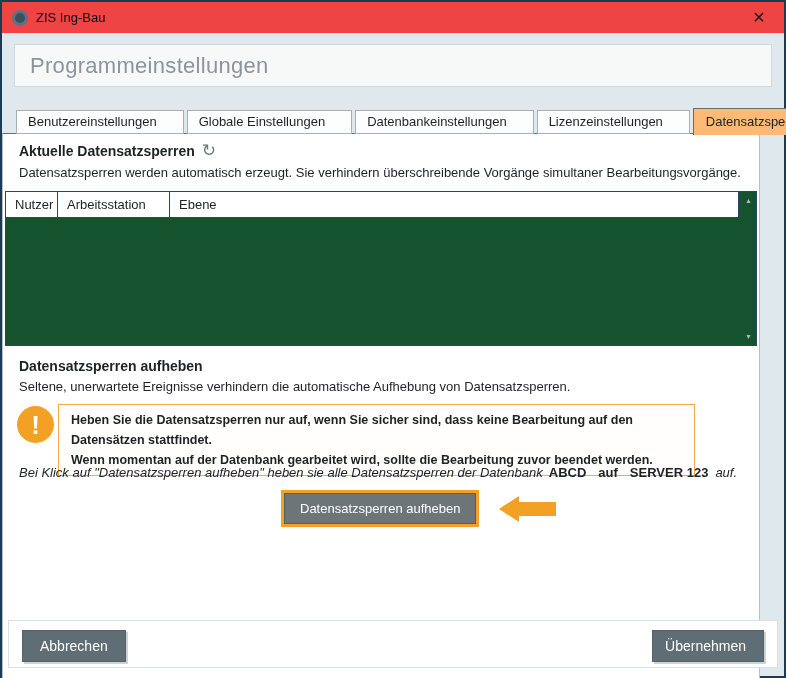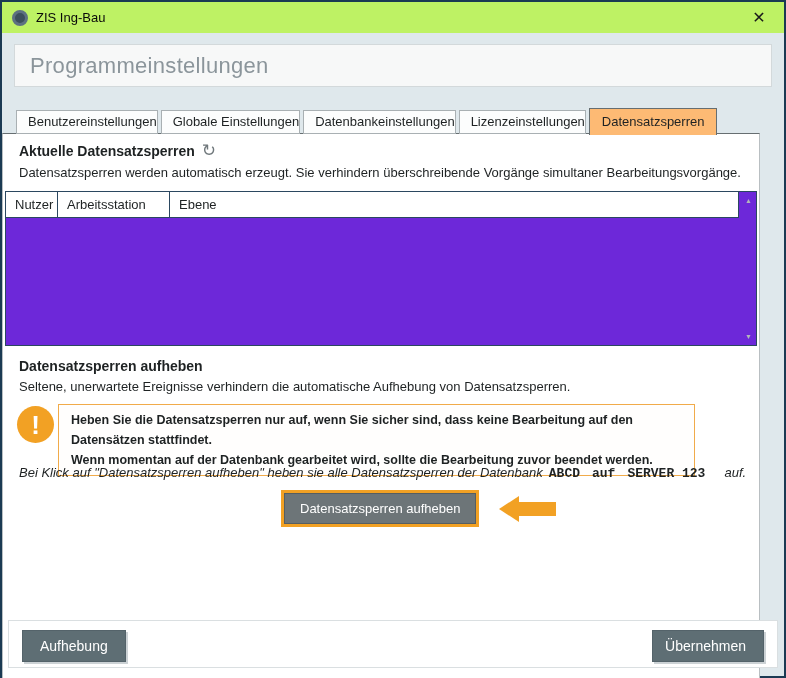--- a/index.html
+++ b/index.html
@@ -10,21 +10,21 @@
     background:#dfe8ec;
   }
   .window {
     position:absolute; inset:0;
     border:2px solid #1b3a53;
     background:#dfe8ec;
   }
   
   .titlebar {
     position:absolute; top:0; left:0; right:0; height:31px;
-    background:#bef264; display:flex; align-items:center; padding-left:10px;
+    background:#ef4444; display:flex; align-items:center; padding-left:10px;
   }
   .app-icon {
     width:16px; height:16px; border-radius:50%;
     background:#3c4f5c; border:3px solid #5d7181;
     flex:0 0 auto;
   }
   .titlebar-text { margin-left:8px; font-size:13px; color:#0a0a0a; }
   .close-btn {
     position:absolute; right:8px; top:0; width:34px; height:31px;
     display:flex; align-items:center; justify-content:center;
@@ -37,21 +37,21 @@
     display:flex; align-items:center; padding-left:15px;
     font-size:22px; color:#8b959b; letter-spacing:0.3px;
   }
   
   .tabs {
     position:absolute; left:14px; top:105px; height:27px;
     display:flex; align-items:flex-end; gap:3px; z-index:3;
   }
   .tab {
     background:#fcfdfd; border:1px solid #a9b0b3;
-    font-size:13px; color:#1e2223; padding:3px 0 4px 11px;
+    font-size:13px; color:#1e2223; padding:3px 26px 4px 11px;
     white-space:nowrap; cursor:pointer;
   }
   .tab.active {
     background:#fdba74; border:1px solid #666e71; border-bottom:none;
     padding:5px 12px 6px 12px; margin-bottom:-1px;
   }
   
   .panel {
     position:absolute; left:0; top:131px; width:758px; height:592px;
     background:#ffffff;
@@ -59,21 +59,21 @@
   }
   .section-title {
     position:absolute; left:16px; font-size:14px; font-weight:bold; color:#1e2223;
     display:flex; align-items:center; gap:7px;
   }
   .refresh-icon { font-weight:normal; font-size:17px; color:#6f777b; line-height:1; cursor:pointer; }
   .section-desc { position:absolute; left:16px; font-size:13px; color:#1e2223; }
   
   .locks-table {
     position:absolute; left:2px; top:57px; width:752px; height:155px;
-    border:1px solid #2b4760; background:#6d28d9;
+    border:1px solid #2b4760; background:#14532d;
   }
   .locks-header {
     position:absolute; top:0; left:0; right:17px; height:26px;
     border-right:1px solid #2b4760; border-bottom:1px solid #2b4760;
     display:flex; background:#fff;
   }
   .locks-th {
     display:flex; align-items:center; padding:0 9px;
     font-size:13px; color:#1e2223; border-right:1px solid #2b4760;
   }
@@ -94,22 +94,22 @@
   }
   .warning-box {
     position:absolute; left:55px; top:270px; width:637px;
     border:1px solid #f1ab4a; background:#fffefd;
     padding:5px 12px; font-size:12.5px; color:#1e2223; line-height:1.6;font-weight:bold;
   }
   .note-line {
     position:absolute; left:16px; top:331px;
     font-size:13px; font-style:italic; color:#1e2223;
   }
-  .note-strong { font-style:normal; font-weight:bold; margin:0 6px;font-family:Liberation Mono, monospace; }
-  .note-suffix { margin-left:13px; }
+  .note-strong { font-style:normal; font-weight:bold; margin:0 6px; }
+  .note-suffix { margin-left:1px; }
   
   .action-btn {
     position:absolute; left:281px; top:359px;
     background:#6d7578; color:#ffffff; font-size:13px;
     font-family:"Liberation Sans", sans-serif;
     padding:7px 15px; border:1px solid #565e61;
     outline:3px solid #f2a124; cursor:pointer;
   }
   .pointer-arrow { position:absolute; left:496px; top:362px; width:60px; height:26px; }
   .pointer-arrow .head {
@@ -193,17 +193,17 @@
 
     <button class="action-btn">Datensatzsperren aufheben</button>
     <div class="pointer-arrow">
       <div class="head"></div>
       <div class="shaft"></div>
     </div>
 
   </div>
 
   <div class="footer">
-    <button class="footer-btn cancel">Aufhebung</button>
+    <button class="footer-btn cancel">Abbrechen</button>
     <button class="footer-btn apply">Übernehmen</button>
   </div>
 
 </div>
 
 </body></html>

